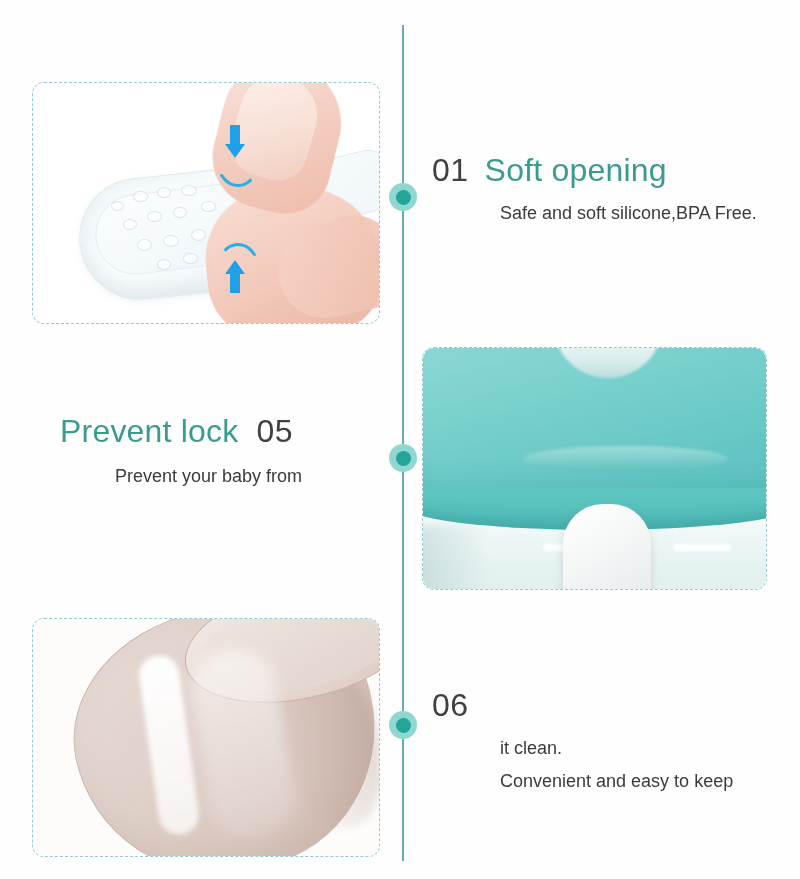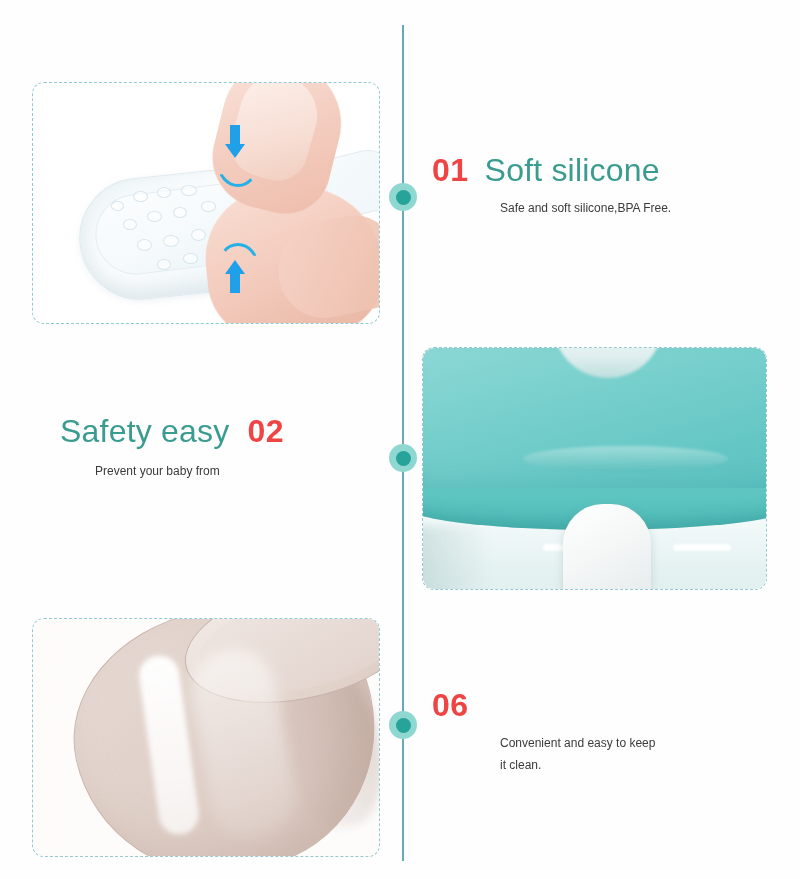--- a/index.html
+++ b/index.html
@@ -306,44 +306,44 @@
 
   
   .text-block { position: absolute; }
   .heading {
     display: flex;
     align-items: baseline;
     white-space: nowrap;
   }
   .num {
     font-size: 32px;
-    font-weight: 700;
-    color: #ef4444;
+    font-weight: 400;
+    color: #404040;
     letter-spacing: .5px;
   }
   .title {
     font-size: 32px;
     font-weight: 400;
     color: #3a9b8f;
     letter-spacing: .2px;
   }
   .desc {
-    font-size: 12px;
+    font-size: 18px;
     line-height: 1.85;
     color: #3b3b3b;
   }
 
   .tb-1 { left: 432px; top: 152px; }
   .tb-1 .num   { margin-right: 16px; }
   .tb-1 .desc  { margin-top: 8px; margin-left: 68px; }
 
   .tb-2 { left: 60px; top: 413px; width: 285px; text-align: left; }
   .tb-2 .heading { justify-content: flex-start; }
   .tb-2 .title { margin-right: 18px; }
-  .tb-2 .desc  { margin-top: 10px; margin-left: 35px; }
+  .tb-2 .desc  { margin-top: 10px; margin-left: 55px; }
 
   .tb-3 { left: 432px; top: 687px; }
   .tb-3 .num   { margin-right: 16px; }
   .tb-3 .desc  { margin-top: 8px; margin-left: 68px; }
 </style>
 </head>
 <body>
 
 <div id="page">
 
@@ -394,43 +394,43 @@
             <div class="shaft"></div>
             <div class="head"></div>
           </div>
       </div>
     </div>
   </div>
 
   <div class="text-block tb-1">
     <div class="heading">
       <span class="num">01</span>
-      <span class="title">Soft silicone</span>
+      <span class="title">Soft opening</span>
     </div>
     <div class="desc">Safe and soft silicone,BPA Free.</div>
   </div>
 
   <div class="photo-frame frame-2">
     <div class="photo-inner ph2">
       <div class="bottle"></div>
       <div class="bottle-hl" style="left:120px; top:196px; width:64px; height:7px;"></div>
       <div class="bottle-hl" style="left:250px; top:196px; width:58px; height:7px;"></div>
       <div class="lid"></div>
       <div class="lid-bump"></div>
       <div class="lid-crease"></div>
       <div class="lid-rim"></div>
       <div class="latch"></div>
       <div class="shadow-left"></div>
     </div>
   </div>
 
   <div class="text-block tb-2">
     <div class="heading">
-      <span class="title">Safety easy</span>
-      <span class="num">02</span>
+      <span class="title">Prevent lock</span>
+      <span class="num">05</span>
     </div>
     <div class="desc">
       <div>Prevent your baby from</div>
     </div>
   </div>
 
   <div class="photo-frame frame-3">
     <div class="photo-inner ph3">
       <div class="cap"></div>
       <div class="cap-edge-dark"></div>
@@ -439,18 +439,18 @@
       <div class="hl-soft"></div>
       <div class="hl-main"></div>
     </div>
   </div>
 
   <div class="text-block tb-3">
     <div class="heading">
       <span class="num">06</span>
     </div>
     <div class="desc">
+      <div>it clean.</div>
       <div>Convenient and easy to keep</div>
-      <div>it clean.</div>
     </div>
   </div>
 
 </div>
 
 </body></html>

